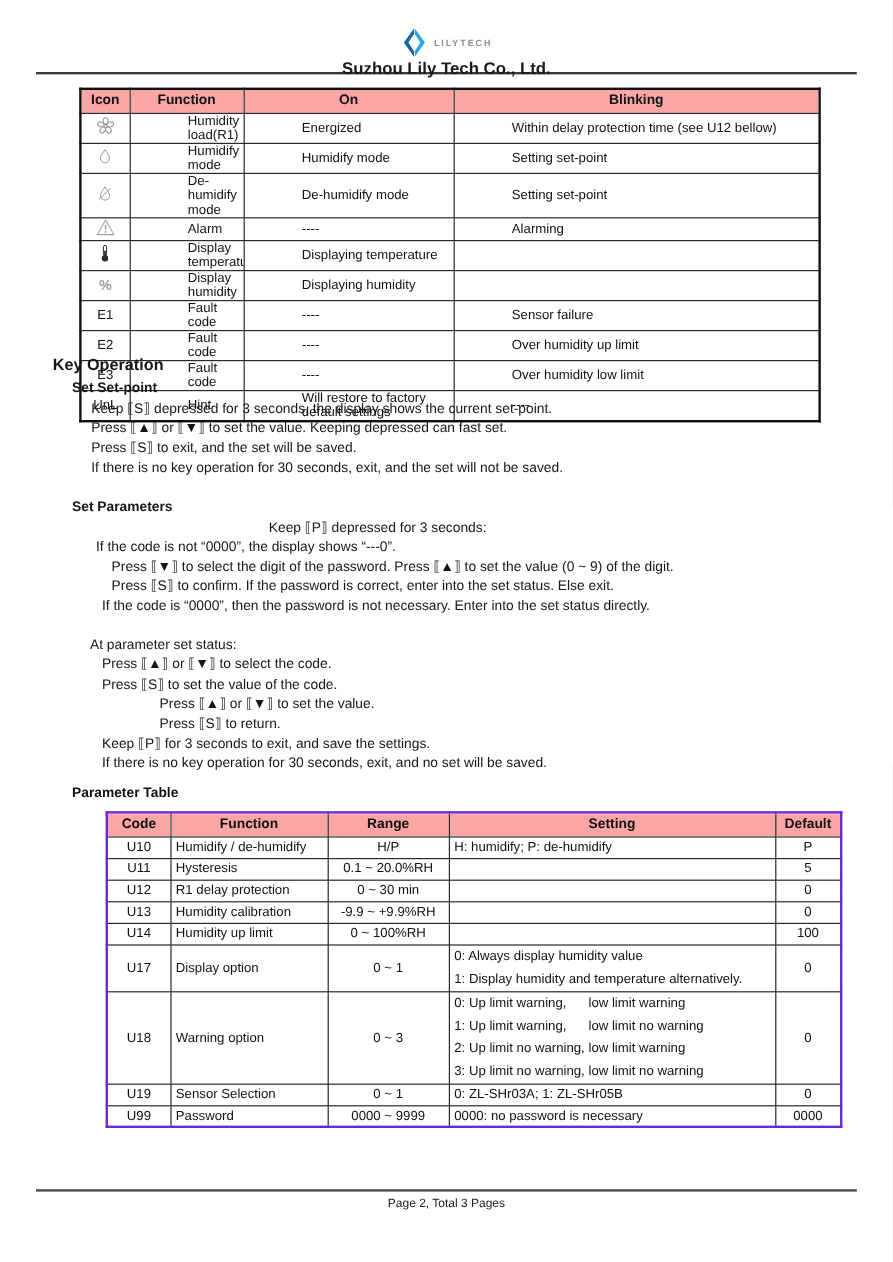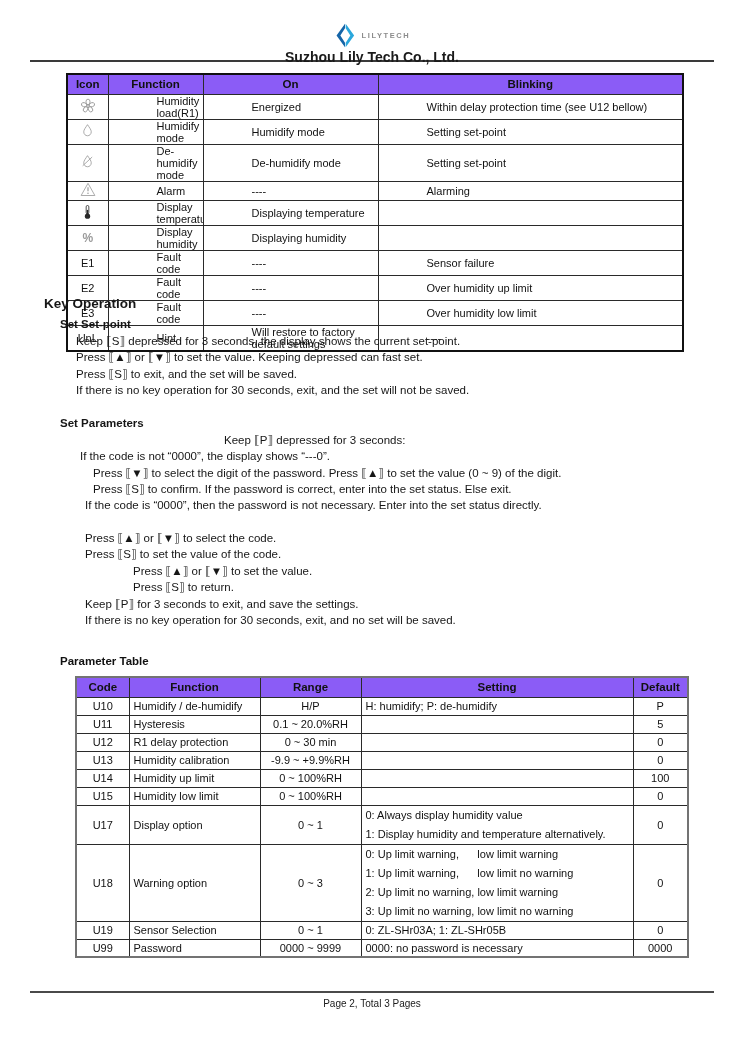--- a/index.html
+++ b/index.html
@@ -10,28 +10,28 @@
   
   .hdr { position:absolute; left:30px; right:30px; top:22px; height:40px;
          border-bottom:2px solid #3a3a3a; display:flex; align-items:center; justify-content:space-between;flex-direction:column; }
   .logo { display:flex; align-items:center; gap:6px; }
   .logo-text { color:#8c8c8c; font-size:7.5px; font-weight:bold; letter-spacing:1.6px; }
   .company { font-size:14px; font-weight:bold; color:#1a1a1a; }
 
   
   table { border-collapse:collapse; table-layout:fixed; }
   th,td { border:1px solid #2a2a2a; overflow:hidden; }
-  th { background:#8b5cf6; font-size:11.5px; font-weight:bold; height:20px; text-align:center; }
+  th { background:#fca5a5; font-size:11.5px; font-weight:bold; height:20px; text-align:center; }
   td { font-size:11px; padding:0 4px; vertical-align:middle; }
 
   .t1 { position:absolute; left:66px; top:73px; width:616px; border:2px solid #111; }
   .t1 td { height:19px;padding-left:48px; }
   .t1 .c-icon { text-align:center; padding:0; }
 
-  .t2 { position:absolute; left:75px; top:676px; width:612px; border:2px solid #737373; }
+  .t2 { position:absolute; left:88px; top:676px; width:612px; border:2px solid #6d28d9; }
   .t2 td { height:18px; }
   .t2 .c-center { text-align:center; }
   .rl { white-space:pre; line-height:19px; font-size:11px; }
 
   
   .sec { position:absolute; font-size:11.5px; line-height:16.4px; color:#161616; }
   .keyop   { left:44px; top:296px; }
   .h-main  { font-size:13.5px; font-weight:bold; margin-bottom:4px; }
   .h-sub   { font-weight:bold; margin-left:16px; }
   .ml32 { margin-left:32px; }  .ml24 { margin-left:24px;text-align:center; }
@@ -183,20 +183,21 @@
     <div class="ml32">Press ⟦S⟧ to exit, and the set will be saved.</div>
     <div class="ml32">If there is no key operation for 30 seconds, exit, and the set will not be saved.</div>
     <div class="gap17"></div>
     <div class="h-sub">Set Parameters</div>
     <div class="ml24">Keep ⟦P⟧ depressed for 3 seconds:</div>
     <div class="ml36">If the code is not “0000”, the display shows “---0”.</div>
     <div class="ml49">Press ⟦▼⟧ to select the digit of the password. Press ⟦▲⟧ to set the value (0 ~ 9) of the digit.</div>
     <div class="ml49">Press ⟦S⟧ to confirm. If the password is correct, enter into the set status. Else exit.</div>
     <div class="ml41">If the code is “0000”, then the password is not necessary. Enter into the set status directly.</div>
     <div class="gap16"></div>
+    <div class="ml31">At parameter set status:</div>
     <div class="ml41">Press ⟦▲⟧ or ⟦▼⟧ to select the code.</div>
     <div class="ml41">Press ⟦S⟧ to set the value of the code.</div>
     <div class="ml53">Press ⟦▲⟧ or ⟦▼⟧ to set the value.</div>
     <div class="ml53">Press ⟦S⟧ to return.</div>
     <div class="ml41">Keep ⟦P⟧ for 3 seconds to exit, and save the settings.</div>
     <div class="ml41">If there is no key operation for 30 seconds, exit, and no set will be saved.</div>
   </div>
 
   <div class="param-heading">Parameter Table</div>
 
@@ -245,27 +246,20 @@
       <td class="c-center">0</td>
     </tr>
     <tr>
       <td class="c-center">U14</td>
       <td>Humidity up limit</td>
       <td class="c-center">0 ~ 100%RH</td>
       <td></td>
       <td class="c-center">100</td>
     </tr>
     <tr>
-      <td class="c-center">U15</td>
-      <td>Humidity low limit</td>
-      <td class="c-center">0 ~ 100%RH</td>
-      <td></td>
-      <td class="c-center">0</td>
-    </tr>
-    <tr>
       <td class="c-center">U17</td>
       <td>Display option</td>
       <td class="c-center">0 ~ 1</td>
       <td>
         <div class="rl">0: Always display humidity value</div>
         <div class="rl">1: Display humidity and temperature alternatively.</div>
       </td>
       <td class="c-center">0</td>
     </tr>
     <tr>

